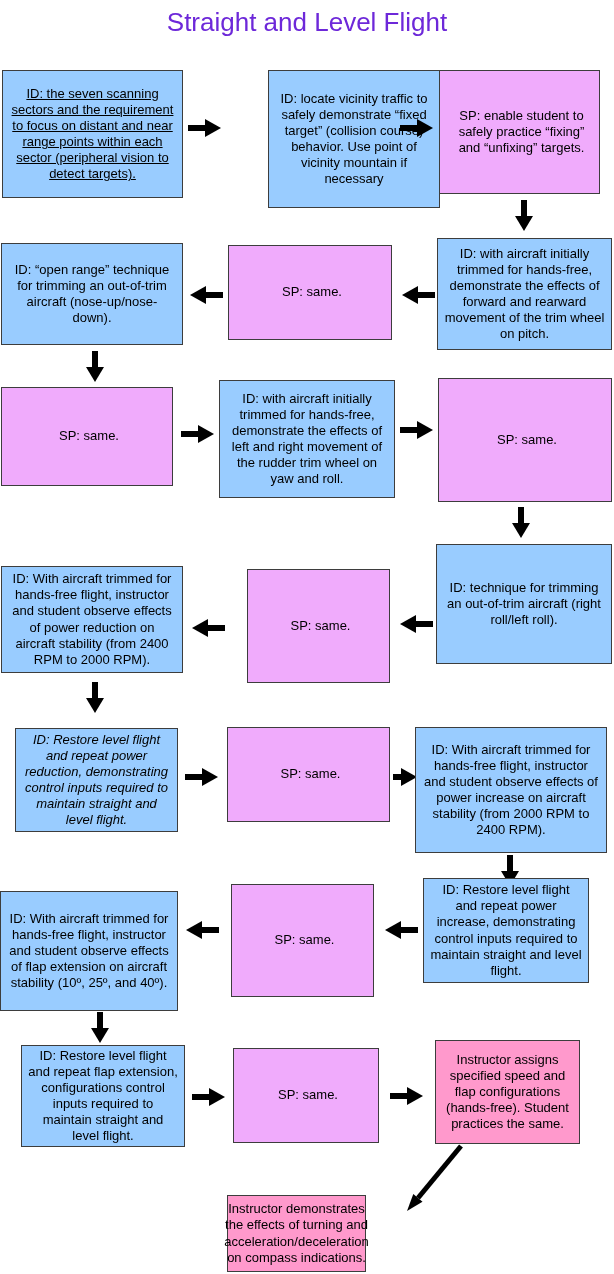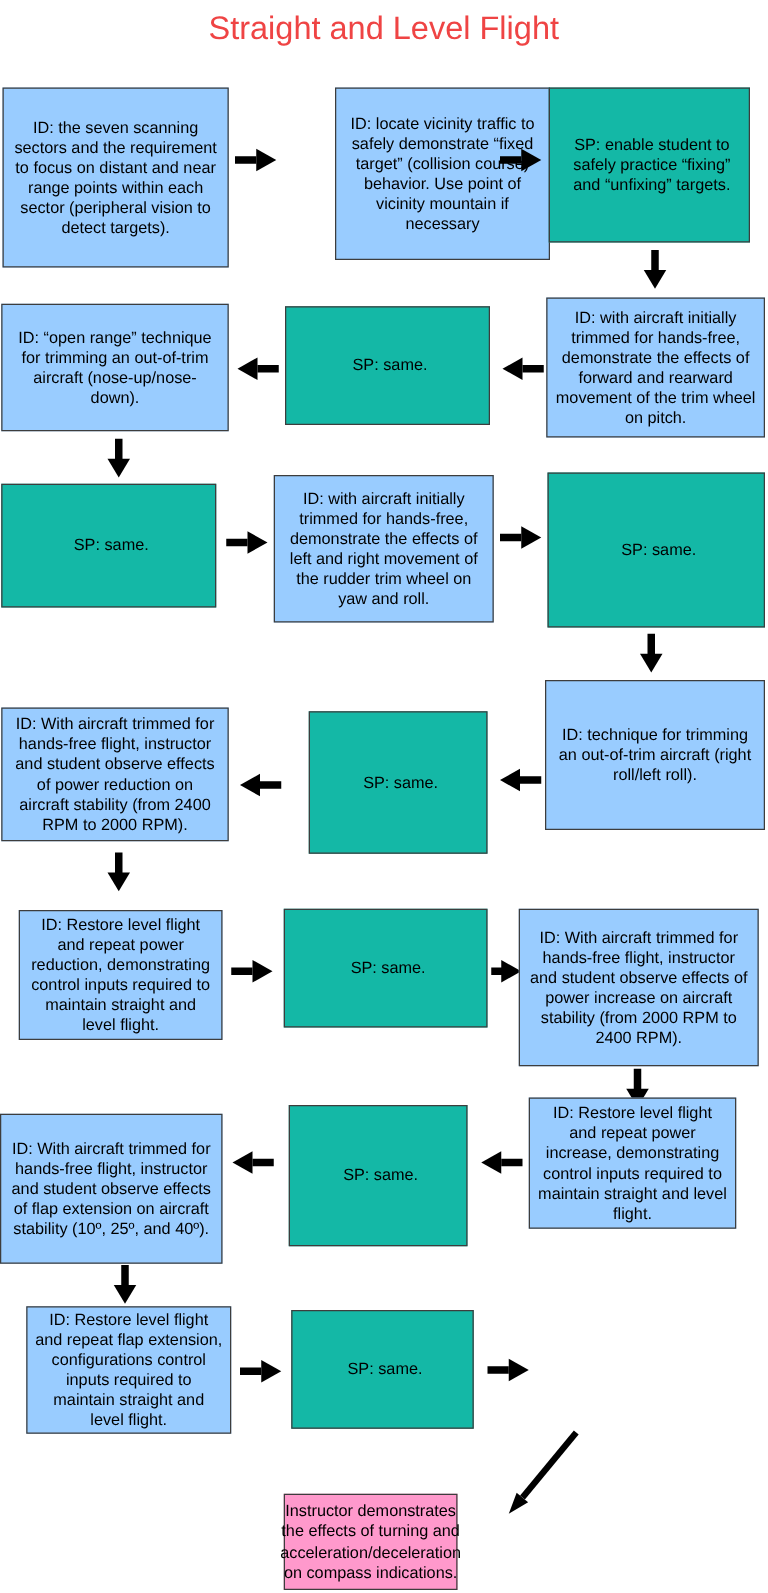--- a/index.html
+++ b/index.html
@@ -8,34 +8,34 @@
     width:614px;height:1274px;
     background:#ffffff;
     font-family:"Liberation Sans", sans-serif;
     color:#000;
     overflow:hidden;
   }
   #title{
     position:absolute;left:0;top:7px;width:614px;
     text-align:center;
     font-size:26px;
-    color:#ef4444;
+    color:#6d28d9;
     letter-spacing:0px;
   }
   .box{
     position:absolute;
     border:1.5px solid #3d3d3d;
     box-sizing:border-box;
     display:flex;align-items:center;justify-content:center;
     text-align:center;
     font-size:13px;line-height:1.24;
     padding:4px 6px;
   }
   .blue{background:#99CCFF;}
-  .green{background:#14b8a6;padding-left:10px;}
+  .green{background:#f0abfc;padding-left:10px;}
   .pink{background:#FF99CC;}
   .arrow{position:absolute;}
   .arrow.h{width:33px;height:18px;}
   .arrow .shaft-h{position:absolute;top:6px;height:6px;width:17px;background:#000;}
   .arrow.right .shaft-h{left:0;}
   .arrow.right .head{position:absolute;right:0;top:0;width:0;height:0;
     border-top:9px solid transparent;border-bottom:9px solid transparent;border-left:16px solid #000;}
   .arrow.left .shaft-h{right:0;}
   .arrow.left .head{position:absolute;left:0;top:0;width:0;height:0;
     border-top:9px solid transparent;border-bottom:9px solid transparent;border-right:16px solid #000;}
@@ -46,21 +46,21 @@
   .arrow.down .head{position:absolute;bottom:0;left:0;width:0;height:0;
     border-left:9px solid transparent;border-right:9px solid transparent;border-top:15px solid #000;}
 </style>
 </head>
 <body>
 
 <div id="canvas">
 
   <div id="title">Straight and Level Flight</div>
 
-  <div class="box blue" style="left:2px;top:70px;width:181px;height:144px;">ID: the seven scanning sectors and the requirement to focus on distant and near range points within each sector (peripheral vision to detect targets).</div>
+  <div class="box blue" style="left:2px;top:70px;width:181px;height:128px;text-decoration:underline;">ID: the seven scanning sectors and the requirement to focus on distant and near range points within each sector (peripheral vision to detect targets).</div>
   <div class="arrow h right" style="left:188px;top:119px;">
     <span class="shaft-h"></span>
     <span class="head"></span>
   </div>
   <div class="box blue" style="left:222px;top:70px;width:172px;height:138px;margin-left:46px;">ID: locate vicinity traffic to safely demonstrate “fixed target” (collision course) behavior.  Use point of vicinity mountain if necessary</div>
   <div class="arrow h right" style="left:400px;top:119px;">
     <span class="shaft-h"></span>
     <span class="head"></span>
   </div>
   <div class="box green" style="left:439px;top:70px;width:161px;height:124px;">SP: enable student to safely practice “fixing” and “unfixing” targets.</div>
@@ -110,21 +110,21 @@
   <div class="arrow h left" style="left:192px;top:619px;">
     <span class="shaft-h"></span>
     <span class="head"></span>
   </div>
   <div class="box blue" style="left:1px;top:566px;width:182px;height:107px;">ID: With aircraft trimmed for hands-free flight, instructor and student observe effects of power reduction on aircraft stability (from 2400 RPM to 2000 RPM).</div>
   <div class="arrow down" style="left:86px;top:682px;">
     <span class="shaft-v"></span>
     <span class="head"></span>
   </div>
 
-  <div class="box blue" style="left:15px;top:728px;width:163px;height:104px;">ID: Restore level flight and repeat power reduction, demonstrating control inputs required to maintain straight and level flight.</div>
+  <div class="box blue" style="left:15px;top:728px;width:163px;height:104px;font-style:italic;">ID: Restore level flight and repeat power reduction, demonstrating control inputs required to maintain straight and level flight.</div>
   <div class="arrow h right" style="left:185px;top:768px;">
     <span class="shaft-h"></span>
     <span class="head"></span>
   </div>
   <div class="box green" style="left:227px;top:727px;width:163px;height:95px;">SP: same.</div>
   <div class="arrow h right short" style="left:393px;top:768px;">
     <span class="shaft-h"></span>
     <span class="head"></span>
   </div>
   <div class="box blue" style="left:415px;top:727px;width:192px;height:126px;">ID: With aircraft trimmed for hands-free flight, instructor and student observe effects of power increase on aircraft stability (from 2000 RPM to 2400 RPM).</div>
@@ -152,20 +152,21 @@
   <div class="box blue" style="left:21px;top:1045px;width:164px;height:102px;">ID: Restore level flight and repeat flap extension, configurations control inputs required to maintain straight and level flight.</div>
   <div class="arrow h right" style="left:192px;top:1088px;">
     <span class="shaft-h"></span>
     <span class="head"></span>
   </div>
   <div class="box green" style="left:233px;top:1048px;width:146px;height:95px;">SP: same.</div>
   <div class="arrow h right" style="left:390px;top:1087px;">
     <span class="shaft-h"></span>
     <span class="head"></span>
   </div>
+  <div class="box pink" style="left:435px;top:1040px;width:145px;height:104px;">Instructor assigns specified speed and flap configurations (hands-free).  Student practices the same.</div>
 
   <svg style="position:absolute;left:393px;top:1140px;" width="80" height="80" viewBox="0 0 80 80">
     <line x1="68" y1="6" x2="25" y2="58" stroke="#000000" stroke-width="5"></line>
     <polygon points="14,71 29.5,61.7 20.3,54.1" fill="#000000"></polygon>
   </svg>
 
   <div class="box pink" style="left:227px;top:1195px;width:139px;height:77px;">Instructor demonstrates the effects of turning and acceleration/deceleration on compass indications.</div>
 
 </div>
 

